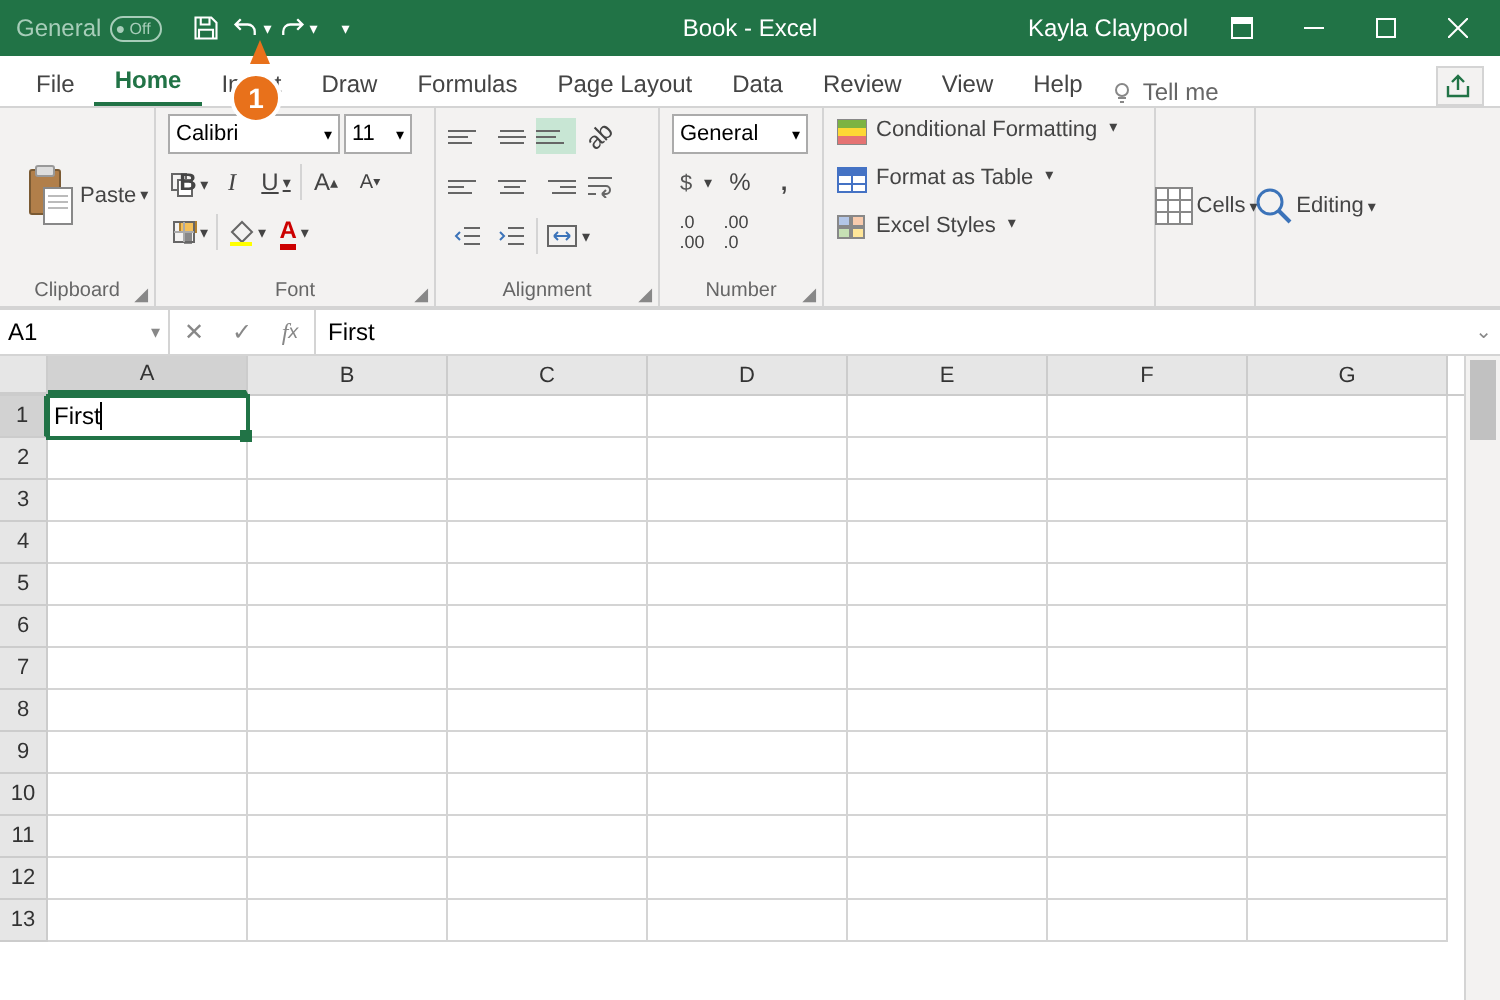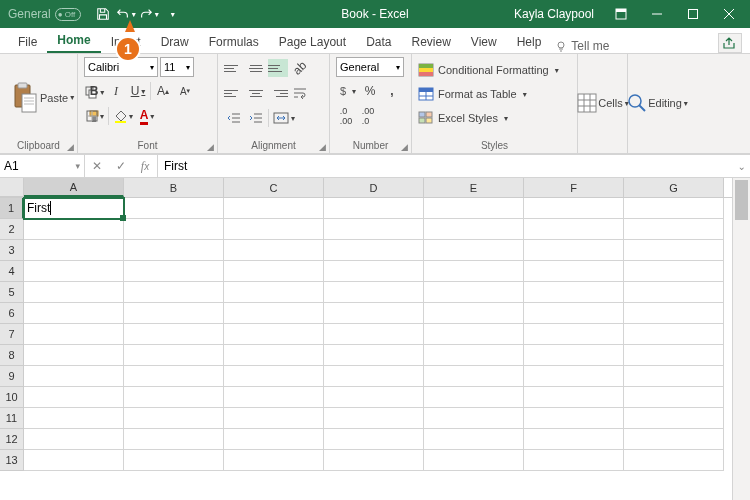--- a/index.html
+++ b/index.html
@@ -37,21 +37,21 @@
 .ddl { border: 1px solid #ababab; background: #fff; height: 20px; font-size: 11px; display: flex; align-items: center; padding: 0 3px; cursor: pointer; }
 .caret { font-size: 8px; margin-left: 2px; }
 
 .paste-icon { width: 30px; height: 36px; display: flex; align-items: center; justify-content: center; }
 .big-btn { display: flex; flex-direction: row; align-items: center; font-size: 11px; color: #444; cursor: pointer; padding: 2px 4px; }
 
 .align-btn { width: 20px; height: 18px; display: flex; flex-direction: column; justify-content: center; gap: 2px; cursor: pointer; }
 .align-btn span { height: 1px; background: #666; }
 .align-btn.sel { background: #c8e6d4; }
 
-.styles-item { display: flex; align-items: center; gap: 4px; font-size: 11px; color: #444; cursor: pointer; height: 22px; }
+.styles-item { display: flex; gap: 4px; font-size: 11px; color: #444; cursor: pointer; height: 22px; }
 
 
 .formula-bar { height: 24px; background: #fff; display: flex; align-items: stretch; border-top: 1px solid #d4d4d4; border-bottom: 1px solid #d4d4d4; }
 .namebox { width: 85px; border-right: 1px solid #d4d4d4; display: flex; align-items: center; padding: 0 4px; font-size: 12px; position: relative; }
 .namebox-caret { position: absolute; right: 4px; color: #888; font-size: 9px; }
 .fb-btns { display: flex; align-items: center; border-right: 1px solid #d4d4d4; }
 .fb-btn { width: 24px; display: flex; align-items: center; justify-content: center; color: #888; cursor: pointer; font-size: 12px; }
 .fx { font-style: italic; font-family: serif; }
 .formula-input { flex: 1; padding: 0 6px; font-size: 12px; display: flex; align-items: center; position: relative; }
 .formula-expand { position: absolute; right: 4px; color: #888; font-size: 10px; cursor: pointer; }
@@ -207,21 +207,21 @@
               </svg>
             </div>
         </div>
       </div>
       <div class="group-label"><span>Clipboard</span><span class="dialog-launcher">◢</span></div>
     </div>
 
     <div class="group" style="width:140px">
       <div class="group-body vstack" style="gap:3px">
         <div class="hstack">
-          <div class="ddl" style="width:74px">
+          <div class="ddl" style="width:86px">
               <span>Calibri</span>
               <span class="caret" style="margin-left:auto">▾</span>
             </div>
           <div class="ddl" style="width:34px">
               <span>11</span>
               <span class="caret" style="margin-left:auto">▾</span>
             </div>
         </div>
         <div class="hstack">
           <div class="btn" style="font-weight:bold">B</div>
@@ -384,21 +384,20 @@
           <svg width="16" height="14">
               <rect x="1" y="1" width="6" height="5" fill="#b3c6e7" stroke="#888"></rect>
               <rect x="8" y="1" width="6" height="5" fill="#f8cbad" stroke="#888"></rect>
               <rect x="1" y="7" width="6" height="5" fill="#c6e0b4" stroke="#888"></rect>
               <rect x="8" y="7" width="6" height="5" fill="#ffe699" stroke="#888"></rect>
             </svg>
           <span>Excel Styles</span>
             <span class="caret">▾</span>
         </div>
       </div>
-      <div class="group-label"><span>Styles</span></div>
     </div>
 
     <div class="group" style="width:50px">
       <div class="group-body" style="justify-content:center">
         <div class="big-btn">
           <svg width="22" height="30">
               <rect x="2" y="6" width="18" height="18" fill="#fff" stroke="#888"></rect>
               <line x1="2" y1="12" x2="20" y2="12" stroke="#888"></line>
               <line x1="2" y1="18" x2="20" y2="18" stroke="#888"></line>
               <line x1="8" y1="6" x2="8" y2="24" stroke="#888"></line>

